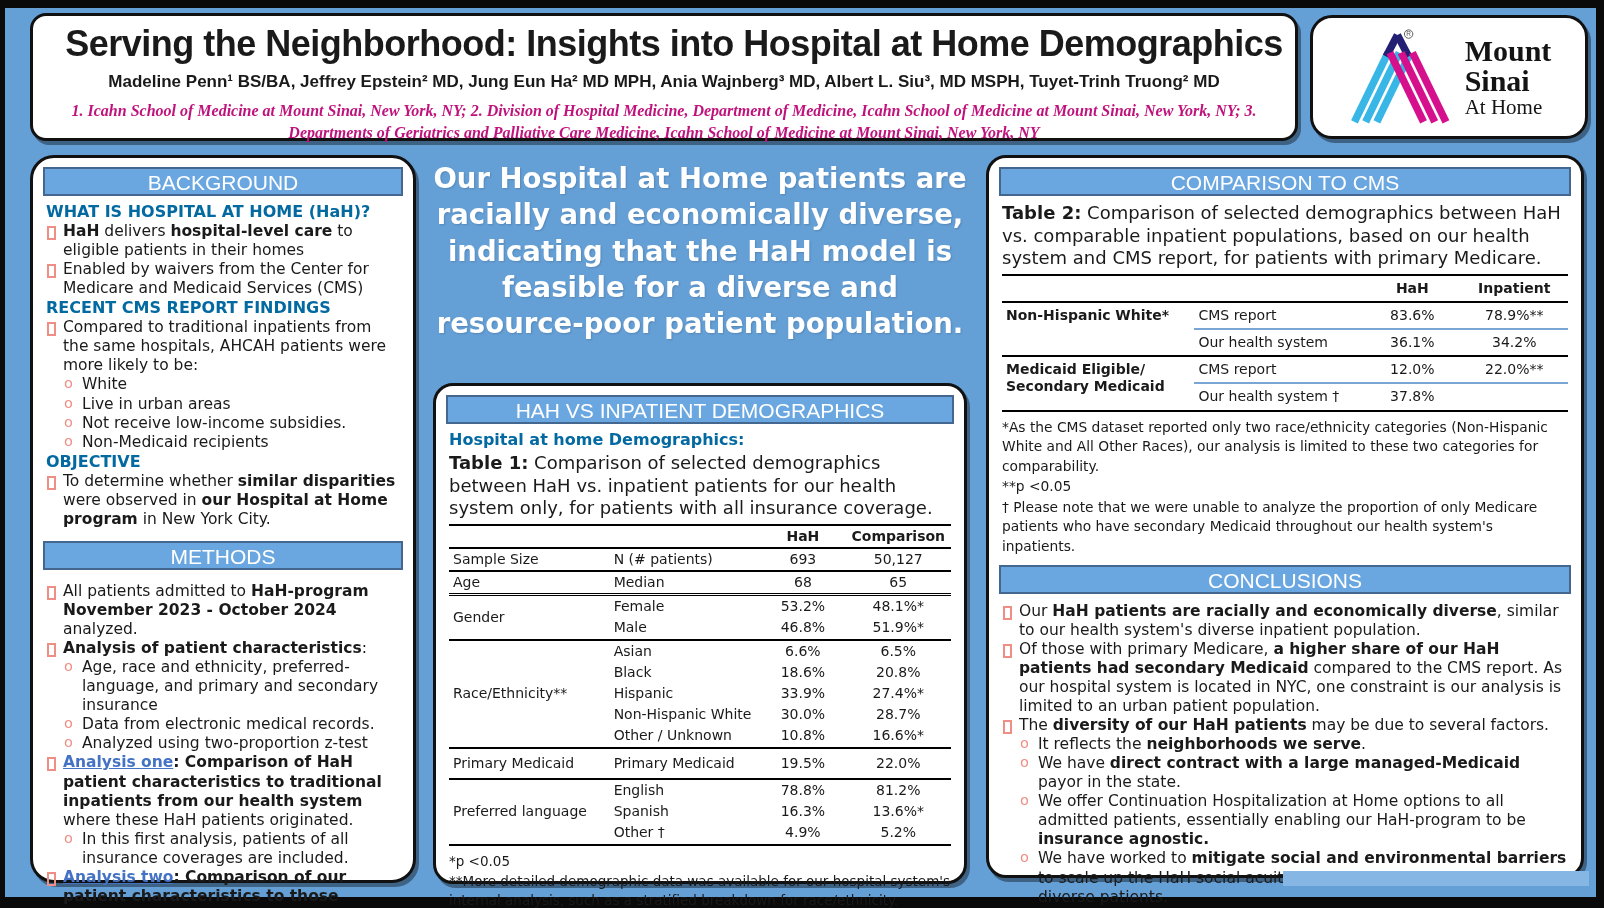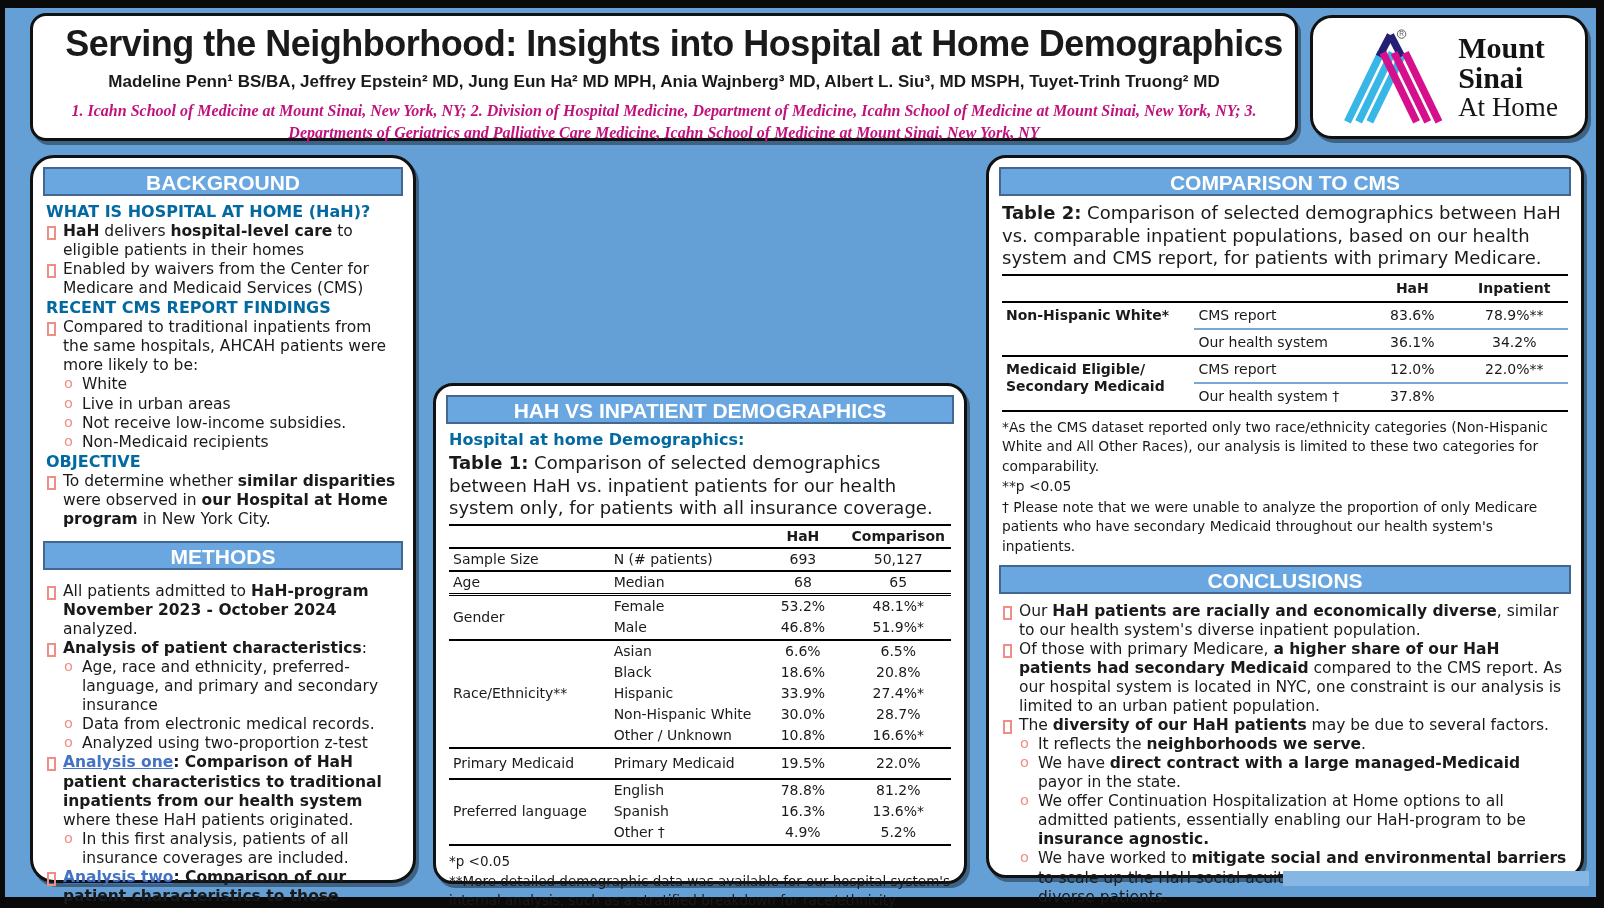--- a/index.html
+++ b/index.html
@@ -12,24 +12,24 @@
          box-shadow:3px 4px 0 rgba(0,0,0,0.38);box-sizing:border-box;}
   
   .header-panel{left:25px;top:5px;width:1268px;height:128px;border-radius:16px;text-align:center;}
   .poster-title{font-family:"Liberation Sans",sans-serif;font-weight:bold;font-size:36px;margin-top:7px;letter-spacing:-0.5px;margin-left:20px;}
   .authors{font-family:"Liberation Sans",sans-serif;font-weight:bold;font-size:17px;margin-top:7px;}
   .affils{font-family:"Liberation Serif",serif;font-style:italic;font-weight:bold;font-size:16px;
           color:#c0127c;margin:8px auto 0 auto;max-width:1190px;line-height:1.35;}
   .logo-panel{left:1305px;top:7px;width:278px;height:124px;border-radius:22px;display:flex;align-items:center;justify-content:center;gap:6px;}
   .logo-text{font-family:"Liberation Serif",serif;color:#141414;line-height:1.02;text-align:left;}
   .logo-text .l1,.logo-text .l2{font-weight:bold;font-size:30px;}
-  .logo-text .l3{font-size:27px;}
+  .logo-text .l3{font-size:21px;}
   
   .bar{background:#6aa7e0;border:2px solid #44678f;color:#fff;text-align:center;
-       font-family:"Liberation Sans",sans-serif;font-weight:bold;font-size:21px;
+       font-family:"Liberation Sans",sans-serif;font-weight:normal;font-size:21px;
        line-height:27px;height:29px;margin:9px 10px 6px 10px;box-sizing:border-box;}
   .content{padding:0 13px;font-size:15.5px;line-height:1.23;}
   .bluehead{color:#0369a1;font-weight:bold;font-size:16px;line-height:1.25;}
   .li0{position:relative;padding-left:17px;}
   .li0::before{content:"";position:absolute;left:1px;top:4px;width:5px;height:10px;border:2px solid #ef8e85;}
   .li1{position:relative;padding-left:36px;}
   .li1::before{content:"o";position:absolute;left:18px;top:0;color:#ef8e85;font-size:14.5px;}
   .b{font-weight:bold;}
   .lnk{color:#4472c4;text-decoration:underline;font-weight:bold;}
   
@@ -112,20 +112,21 @@
       <div class="li1"><span>Age, race and ethnicity, preferred-language, and primary and secondary insurance</span></div>
       <div class="li1"><span>Data from electronic medical records.</span></div>
       <div class="li1"><span>Analyzed using two-proportion z-test</span></div>
       <div class="li0"><span class="lnk">Analysis one</span><span class="b">: Comparison of HaH patient characteristics to traditional inpatients from our health system</span><span> where these HaH patients originated.</span></div>
       <div class="li1"><span>In this first analysis, patients of all insurance coverages are included.</span></div>
       <div class="li0"><span class="lnk">Analysis two</span><span class="b">: Comparison of our patient characteristics to those published by CMS.</span></div>
 
     </div>
   </div>
 
+  <div class="statement">Our Hospital at Home patients are racially and economically diverse, indicating that the HaH model is feasible for a diverse and resource-poor patient population.</div>
 
   <div class="panel mid-panel">
     <div class="bar">HAH VS INPATIENT DEMOGRAPHICS</div>
     <div class="content">
       <div class="bluehead">Hospital at home Demographics:</div>
       <div class="caption"><span class="b">Table 1:</span><span> Comparison of selected demographics between HaH vs. inpatient patients for our health system only, for patients with all insurance coverage.</span></div>
       <table class="t1">
         <colgroup>
             <col style="width:32%">
             <col style="width:30%">

